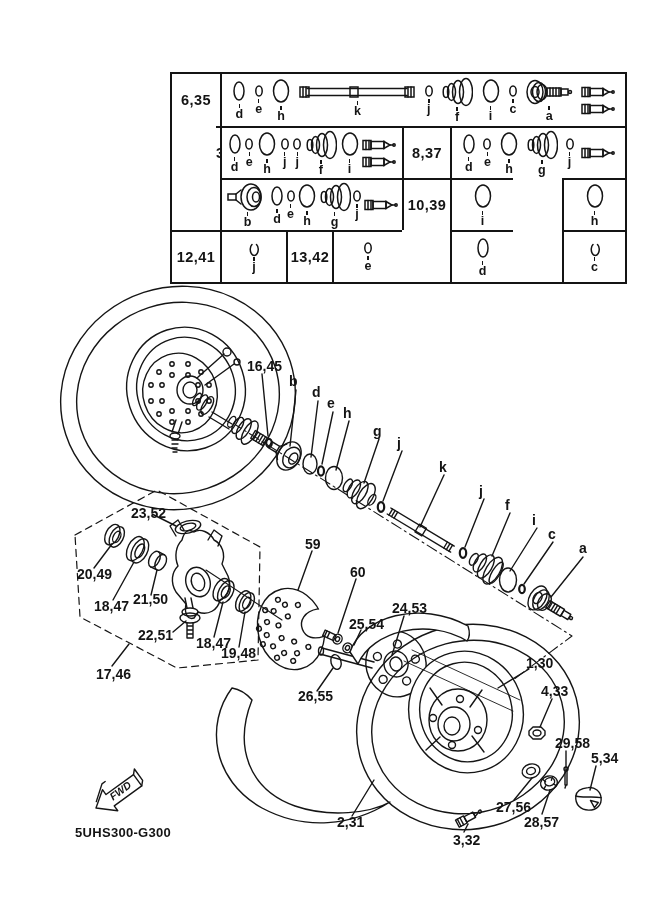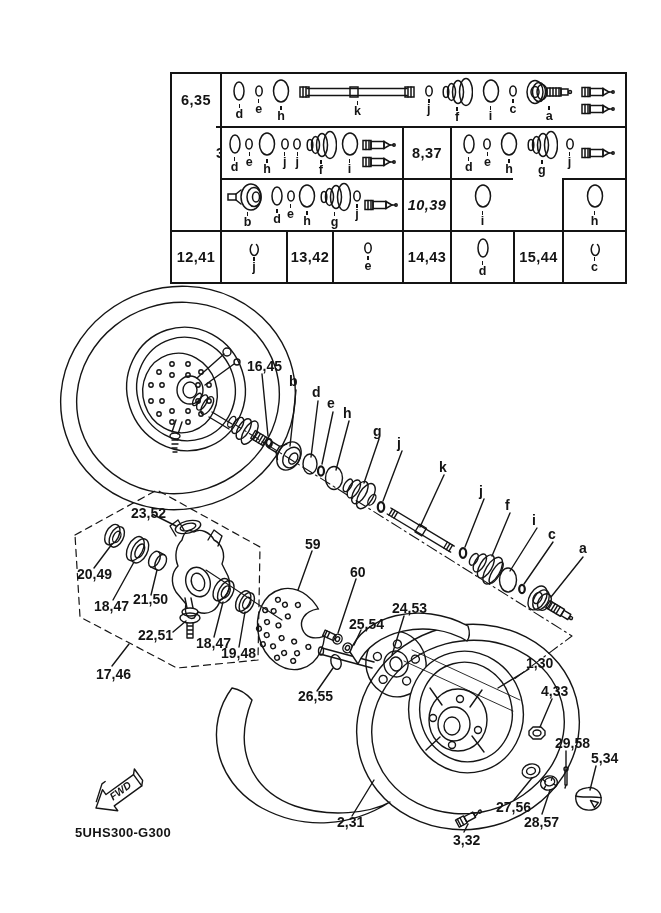--- a/index.html
+++ b/index.html
@@ -320,21 +320,21 @@
         <svg width="34" height="12" viewBox="0 0 34 12">
           <rect x="1" y="1.5" width="8" height="9"></rect>
           <path d="M4,1.5 v9 M7,1.5 v9"></path>
           <rect x="9" y="2.5" width="13" height="7"></rect>
           <path d="M22,2.5 L28,6 L22,9.5 Z"></path>
           <path d="M28,6 h3"></path>
           <circle cx="32" cy="6" r="1.2"></circle>
         </svg>
       </div>
     </div>
-    <div class="cell label" style="grid-area: 3 / 5 / auto / span 1; font-style: italic;">10,39</div>
+    <div class="cell label" style="grid-area: 3 / 5 / auto / span 1;">10,39</div>
     <div class="cell parts" style="grid-area: 3 / 6 / auto / span 1;">
       <div class="item">
         <svg width="20" height="28" viewBox="0 0 20 28">
           <ellipse cx="10" cy="13" rx="7.5" ry="11" stroke-width="1.8"></ellipse>
         </svg>
         <div class="tick"></div>
         <span class="letter">i</span>
       </div>
     </div>
     <div class="cell parts" style="grid-area: 3 / 8 / auto / span 1;">
@@ -359,31 +359,29 @@
     <div class="cell label" style="grid-area: 4 / 3 / auto / span 1;">13,42</div>
     <div class="cell parts" style="grid-area: 4 / 4 / auto / span 1;">
       <div class="item">
         <svg width="10" height="15" viewBox="0 0 10 15">
           <ellipse cx="5" cy="7" rx="3.2" ry="5" stroke-width="2.2"></ellipse>
         </svg>
         <div class="tick"></div>
         <span class="letter">e</span>
       </div>
     </div>
-    <div class="cell label" style="grid-area: 4 / 5 / auto / span 1;">14,43</div>
     <div class="cell parts" style="grid-area: 4 / 6 / auto / span 1;">
       <div class="item">
         <svg width="14" height="24" viewBox="0 0 14 24">
           <ellipse cx="7" cy="11" rx="5" ry="9"></ellipse>
         </svg>
         <div class="tick"></div>
         <span class="letter">d</span>
       </div>
     </div>
-    <div class="cell label" style="grid-area: 4 / 7 / auto / span 1;">15,44</div>
     <div class="cell parts" style="grid-area: 4 / 8 / auto / span 1;">
       <div class="item">
         <svg width="10" height="16" viewBox="0 0 10 16">
           <path d="M3,3.5 A4,6 0 1 0 7.5,3.5" stroke-width="2"></path>
         </svg>
         <div class="tick"></div>
         <span class="letter">c</span>
       </div>
     </div>
   </div>

